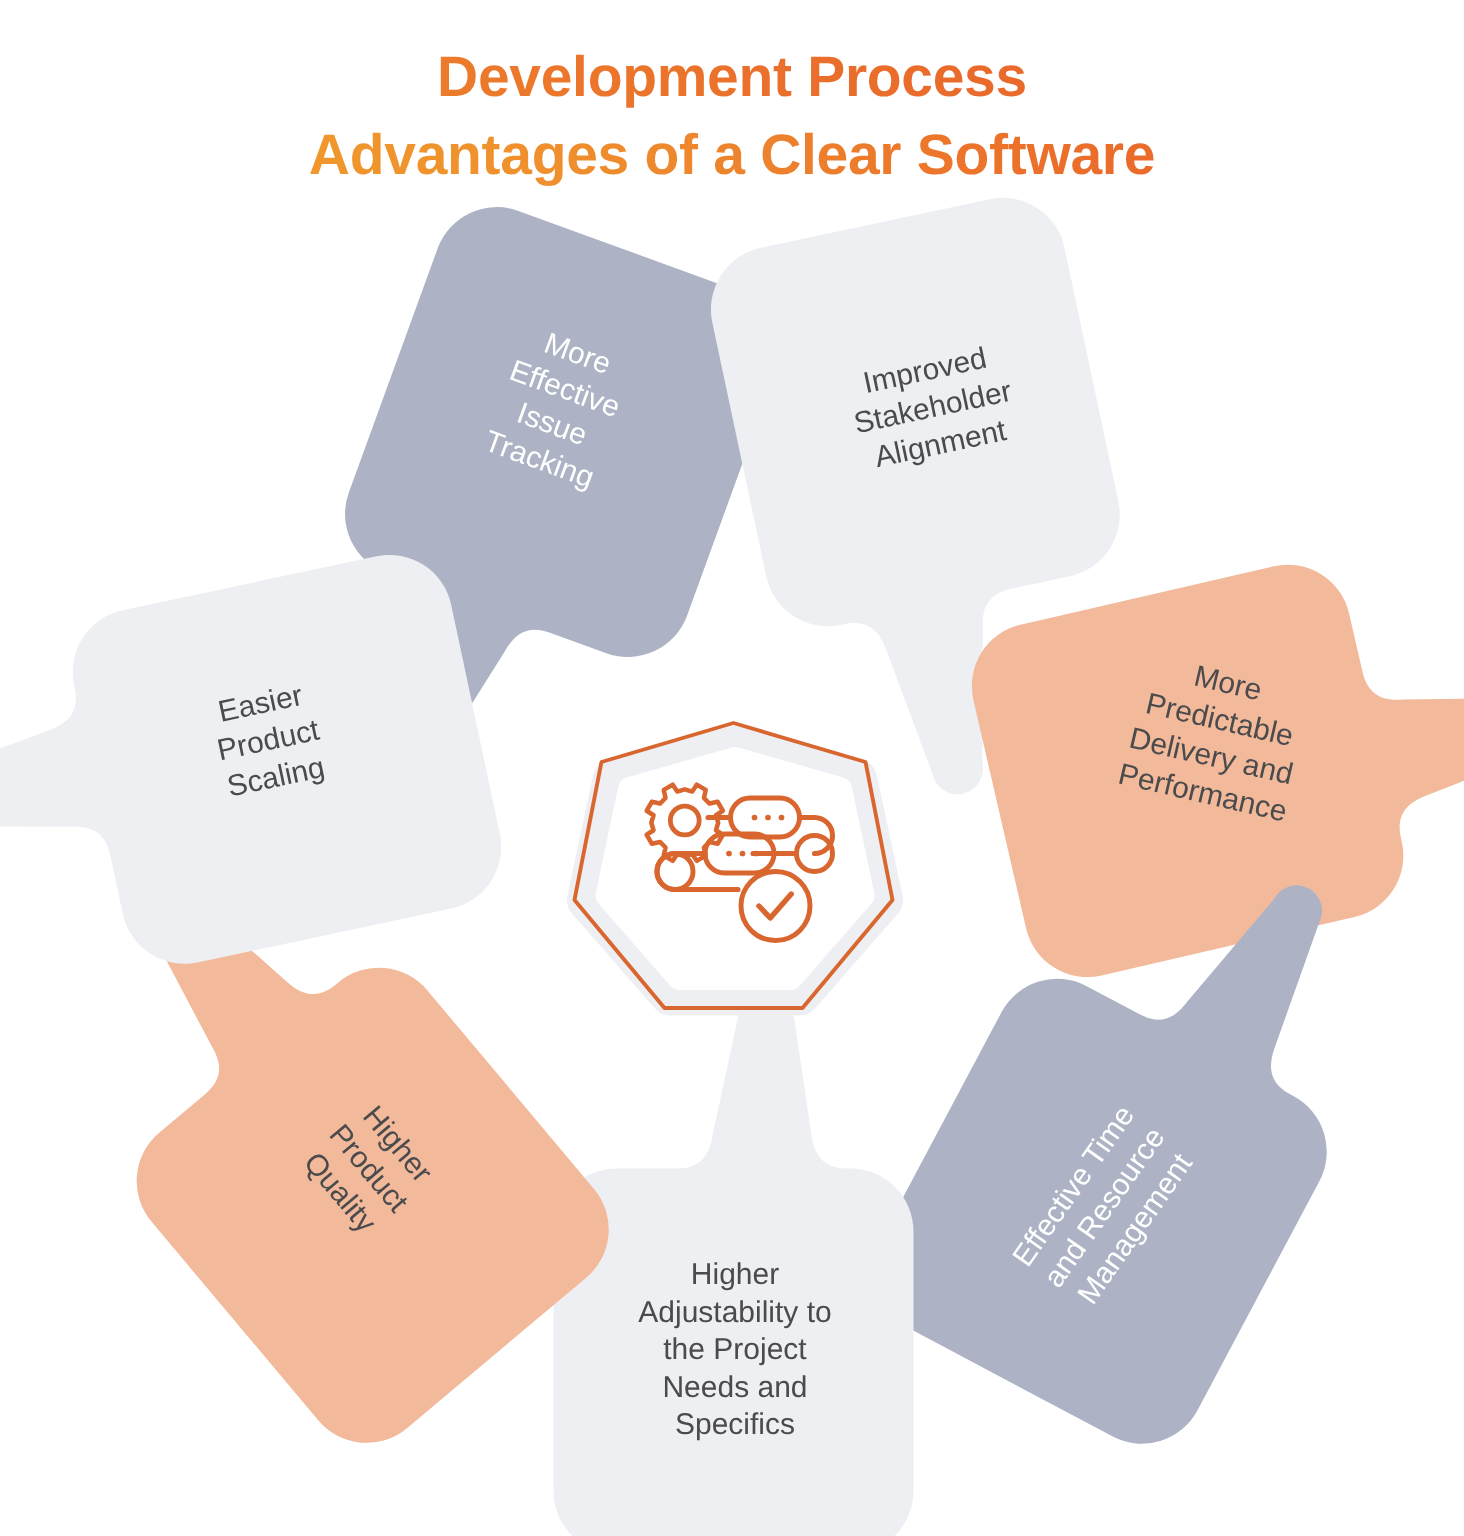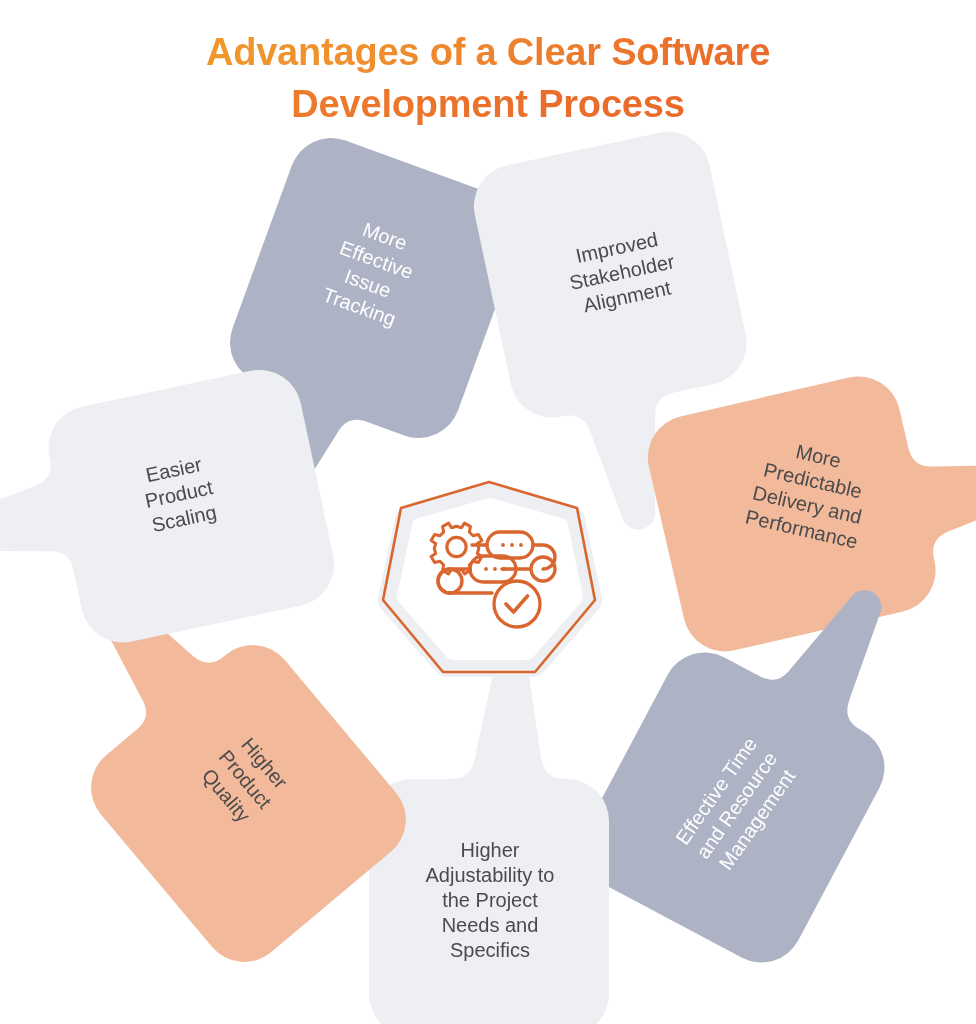--- a/index.html
+++ b/index.html
@@ -73,22 +73,22 @@
   }
   .petal-label.dark  { color: #4b4b4d; }
   .petal-label.light { color: #ffffff; }
 </style>
 </head>
 <body>
 
 <div id="infographic">
 
   <div class="title-wrap">
+    <span class="title-line l2">Development Process</span>
     <span class="title-line l1">Advantages of a Clear Software</span>
-    <span class="title-line l2">Development Process</span>
   </div>
 
   <div class="stage">
     <svg width="976" height="1024" viewBox="0 0 976 1024" xmlns="http://www.w3.org/2000/svg" aria-hidden="true">
 
       <defs>
 
         <g id="petal-shape">
           <path d="
             M -120,-95

